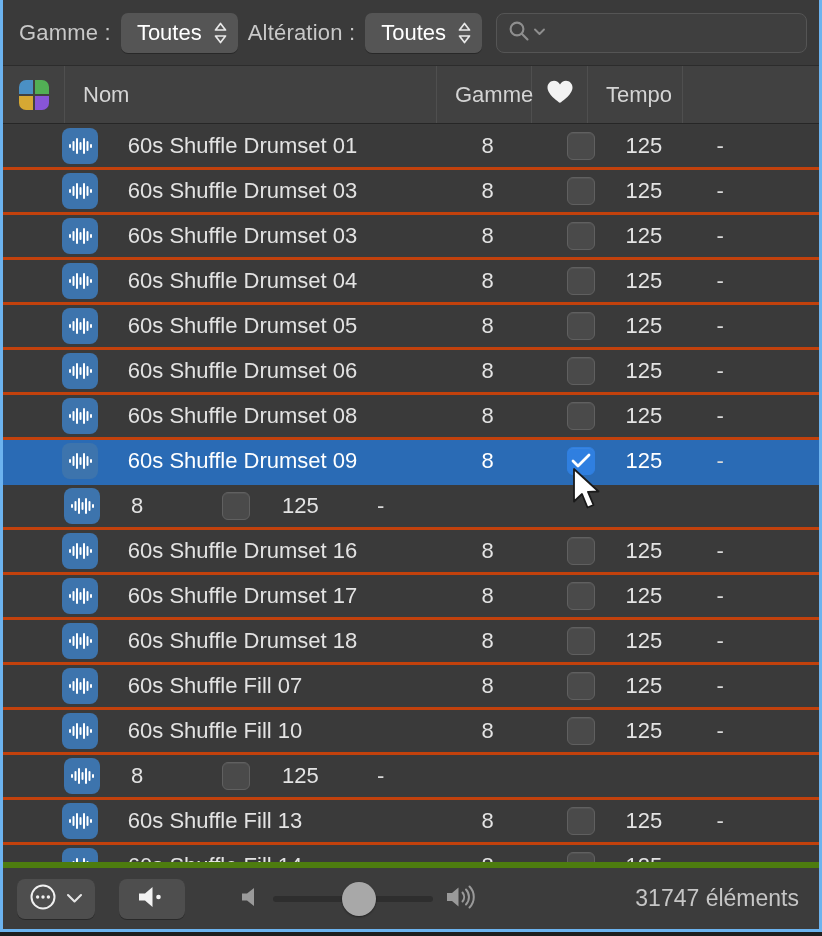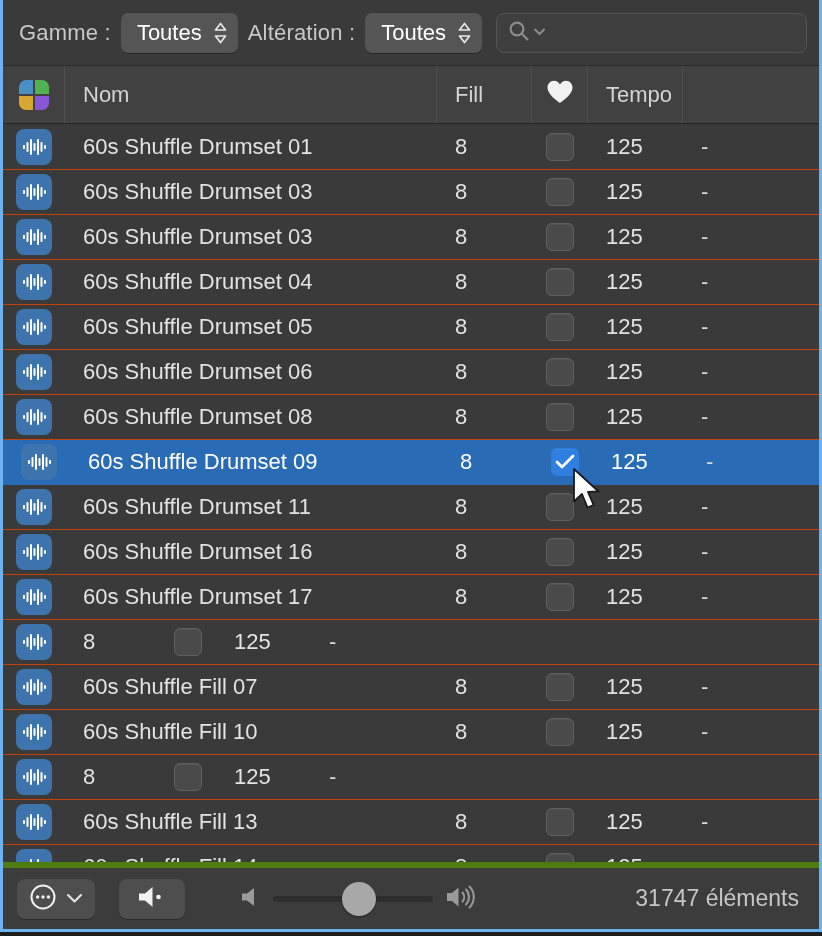--- a/index.html
+++ b/index.html
@@ -136,22 +136,23 @@
     left: 0; right: 0;
     top: 125px;
     bottom: 67px;
     overflow: hidden;
     background: #3a3a3a;
   }
   .row {
     display: flex;
     height: 45px;
     align-items: center;
-    border-bottom: 1px solid #c2410c;
+    border-bottom: 3px solid #c2410c;
     background: #3a3a3a;
+    padding-left: 48px;
   }
   .row.selected { background: #2a6bb5; border-bottom-color: #2a6bb5; justify-content: center; }
 
   .cell { display: flex; align-items: center; height: 100%; }
   .r-icon  { width: 62px; justify-content: center; }
   .r-name  { width: 372px; padding-left: 18px; }
   .r-temps { width: 95px; padding-left: 18px; }
   .r-heart { width: 56px; justify-content: center; }
   .r-tempo { width: 95px; padding-left: 18px; }
   .r-tonal { width: 126px; padding-left: 18px; }
@@ -322,21 +323,21 @@
         <i style="background:#d6a833"></i>
         <i style="background:#8855d8"></i>
       </span>
     </div>
 
     <div class="colcell c-name">
       <span>Nom</span>
     </div>
 
     <div class="colcell c-temps">
-      <span>Fill</span>
+      <span>Gamme</span>
     </div>
 
     <div class="colcell c-heart center">
       <span>
         <svg width="28" height="26" viewBox="0 0 28 26">
           <path d="M14 24 C14 24 1.5 16.2 1.5 8.6 C1.5 4.6 4.5 1.8 8 1.8 C10.6 1.8 12.8 3.3 14 5.5 C15.2 3.3 17.4 1.8 20 1.8 C23.5 1.8 26.5 4.6 26.5 8.6 C26.5 16.2 14 24 14 24 Z" fill="#f2f2f2"></path>
         </svg>
       </span>
     </div>
 
@@ -598,23 +599,20 @@
               <rect x="1" y="8" width="2" height="4" rx="1" fill="#fff"></rect>
               <rect x="4.5" y="5" width="2" height="10" rx="1" fill="#fff"></rect>
               <rect x="8" y="2" width="2" height="16" rx="1" fill="#fff"></rect>
               <rect x="11.5" y="6" width="2" height="8" rx="1" fill="#fff"></rect>
               <rect x="15" y="2" width="2" height="16" rx="1" fill="#fff"></rect>
               <rect x="18.5" y="5" width="2" height="10" rx="1" fill="#fff"></rect>
               <rect x="22" y="8" width="2" height="4" rx="1" fill="#fff"></rect>
             </svg>
           </span>
         </div>
-        <div class="cell r-name">
-          <span class="rowtext">60s Shuffle Drumset 11</span>
-        </div>
         <div class="cell r-temps">
           <span class="rowtext">8</span>
         </div>
         <div class="cell r-heart">
           <span class="cbox"></span>
         </div>
         <div class="cell r-tempo">
           <span class="rowtext">125</span>
         </div>
         <div class="cell r-tonal">
@@ -687,20 +685,23 @@
             <svg width="24" height="20" viewBox="0 0 24 20">
               <rect x="1" y="8" width="2" height="4" rx="1" fill="#fff"></rect>
               <rect x="4.5" y="5" width="2" height="10" rx="1" fill="#fff"></rect>
               <rect x="8" y="2" width="2" height="16" rx="1" fill="#fff"></rect>
               <rect x="11.5" y="6" width="2" height="8" rx="1" fill="#fff"></rect>
               <rect x="15" y="2" width="2" height="16" rx="1" fill="#fff"></rect>
               <rect x="18.5" y="5" width="2" height="10" rx="1" fill="#fff"></rect>
               <rect x="22" y="8" width="2" height="4" rx="1" fill="#fff"></rect>
             </svg>
           </span>
+        </div>
+        <div class="cell r-name">
+          <span class="rowtext">60s Shuffle Drumset 18</span>
         </div>
         <div class="cell r-temps">
           <span class="rowtext">8</span>
         </div>
         <div class="cell r-heart">
           <span class="cbox"></span>
         </div>
         <div class="cell r-tempo">
           <span class="rowtext">125</span>
         </div>

